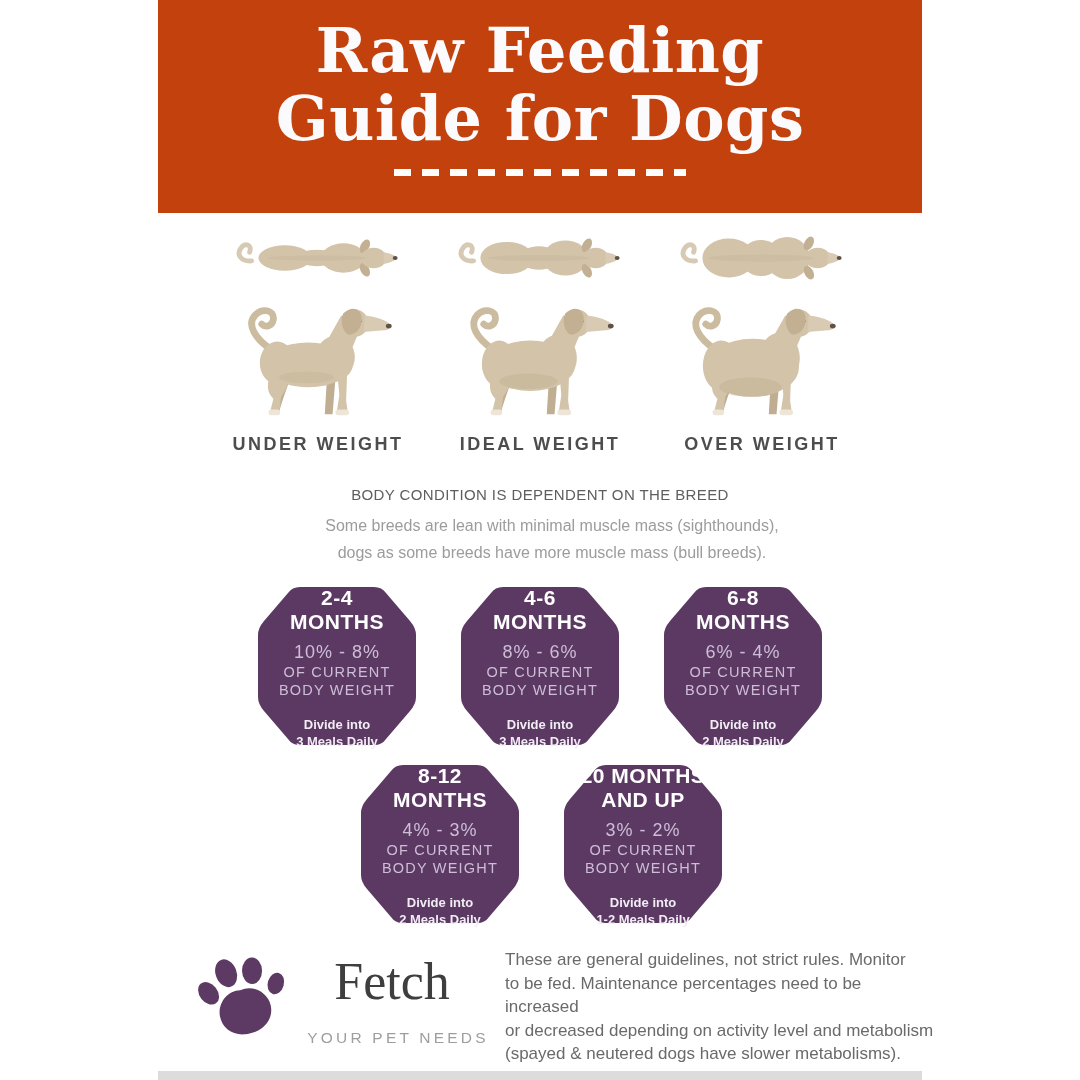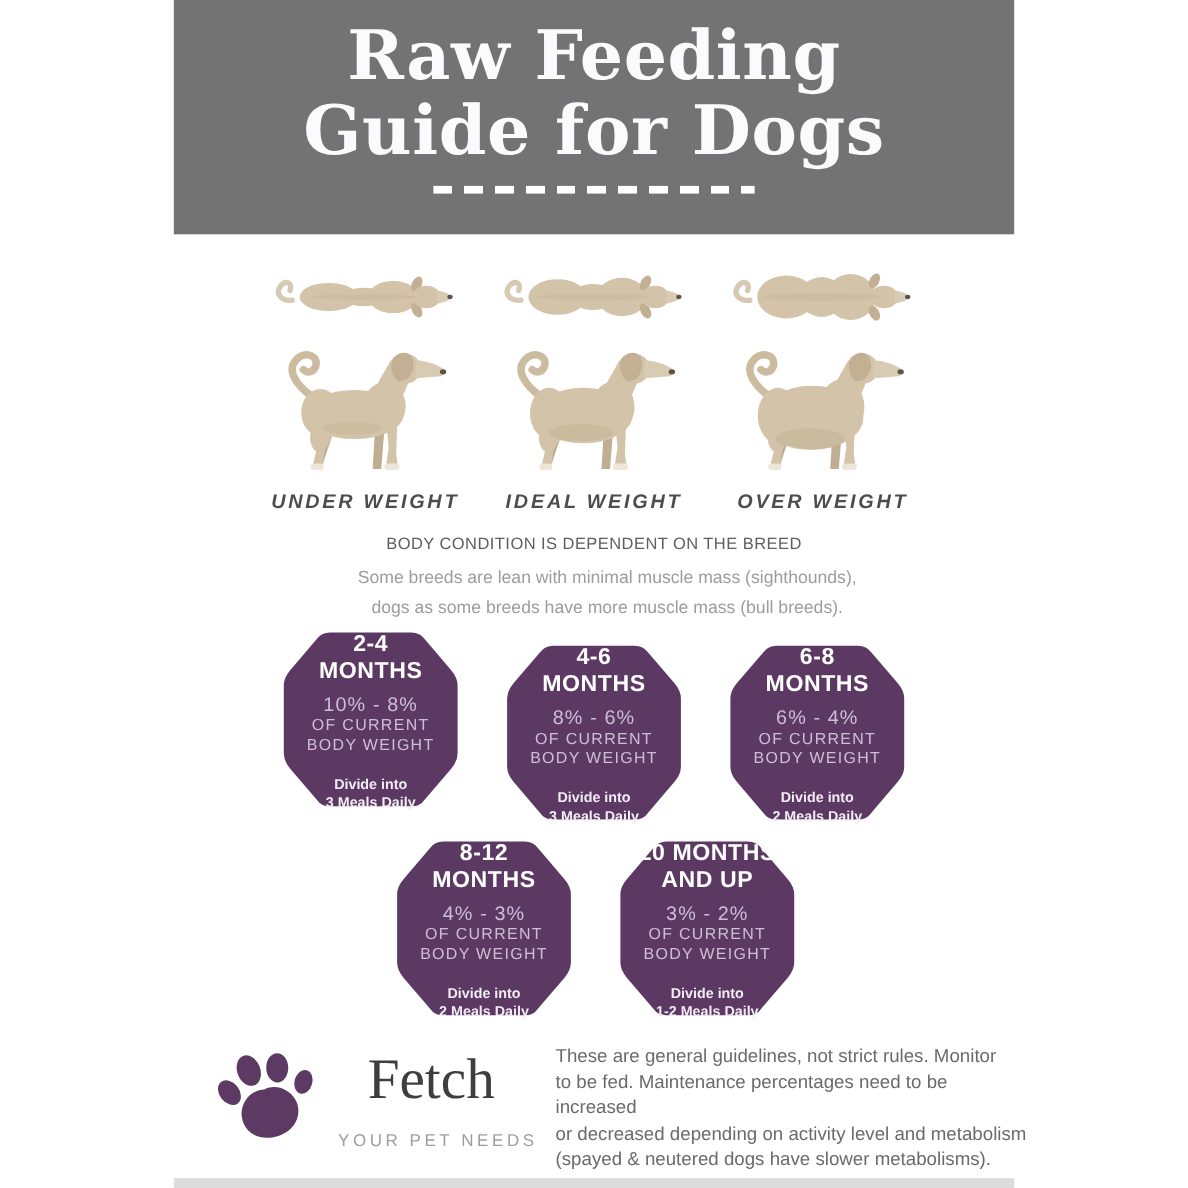--- a/index.html
+++ b/index.html
@@ -2,32 +2,32 @@
 <html><head>
 <meta charset="utf-8">
 <style>
   html,body { margin:0; padding:0; background:#ffffff; }
   .canvas {
     position:relative; width:1080px; height:1080px; background:#ffffff;
     font-family:"Liberation Sans", sans-serif; overflow:hidden;
   }
 
   
-  .header { position:absolute; left:158px; top:0; width:764px; height:213px; background:#737373; text-align:center; }
+  .header { position:absolute; left:158px; top:0; width:764px; height:213px; background:#c2410c; text-align:center; }
   .title {
     font-family:"DejaVu Serif", serif; font-weight:bold; color:#fbfafc;
     font-size:62px; line-height:68px; padding-top:17px; letter-spacing:0.5px;
   }
   .dashes {
     position:absolute; left:50%; transform:translateX(-50%); top:169px; width:292px; height:7px;
     background:repeating-linear-gradient(90deg, #ffffff 0 17px, transparent 17px 28px);
   }
 
   
-  .dogs-row { position:absolute; top:238px; left:158px; width:764px; display:flex; justify-content:center; gap:30px;font-style:italic; }
+  .dogs-row { position:absolute; top:226px; left:158px; width:764px; display:flex; justify-content:center; gap:44px; }
   .dog-col { width:178px; text-align:center; }
   .dog-top-svg { width:168px; height:64px; display:block; margin:0 auto; }
   .dog-side-svg { width:168px; height:128px; display:block; margin:6px auto 0; }
   .cond-label { margin-top:10px; font-size:18px; font-weight:bold; letter-spacing:2.5px; color:#4d4d4d; white-space:nowrap; }
 
   
   .note-title { position:absolute; top:486px; left:0; width:100%; text-align:center; font-size:15px; color:#5e5e5e; letter-spacing:0.4px; }
   .note-sub { position:absolute; top:512px; left:12px; width:100%; text-align:center; font-size:16px; line-height:27px; color:#9c9c9c; }
 
   
@@ -35,21 +35,21 @@
   .badge .bg { position:absolute; left:0; top:0; width:100%; height:100%; }
   .badge .content {
     position:relative; height:100%; display:flex; flex-direction:column;
     align-items:center; justify-content:center; text-align:center; padding-top:2px;
   }
   .b-age   { font-size:21px; font-weight:bold; line-height:24px; letter-spacing:0.5px; color:#ffffff; white-space:nowrap; }
   .b-pct   { margin-top:8px; font-size:18px; line-height:21px; letter-spacing:1px; color:#cebdd7; white-space:nowrap; }
   .b-of    { font-size:14.5px; line-height:18px; letter-spacing:1.2px; color:#cebdd7; white-space:nowrap; }
   .b-meals  { margin-top:18px; font-size:13px; font-weight:bold; line-height:16.5px; color:#f2edf5; white-space:nowrap; }
   .b-meals2 { font-size:13px; font-weight:bold; line-height:16.5px; color:#f2edf5; white-space:nowrap; }
-  #badge1 { left:256px; top:573px; }
+  #badge1 { left:256px; top:585px; }
   #badge2 { left:459px; top:585px; }
   #badge3 { left:662px; top:585px; }
   #badge4 { left:359px; top:763px; }
   #badge5 { left:562px; top:763px; }
 
   
   .footer-paw { position:absolute; left:190px; top:948px; width:106px; height:100px; }
   .brand-block { position:absolute; left:294px; top:948px; width:196px; text-align:center; }
   .brand { font-family:"Liberation Serif", serif; font-size:52px; line-height:68px; color:#3e3e3e; }
   .tagline { margin-top:13px; font-size:15.5px; letter-spacing:3.2px; color:#9e9e9e; padding-left:12px; white-space:nowrap; }

